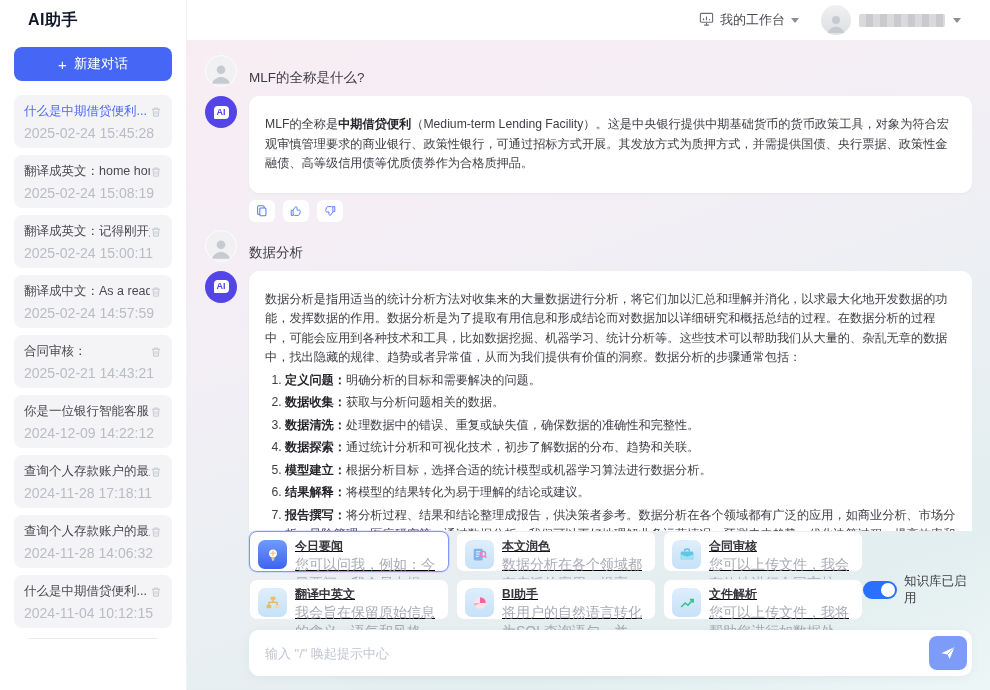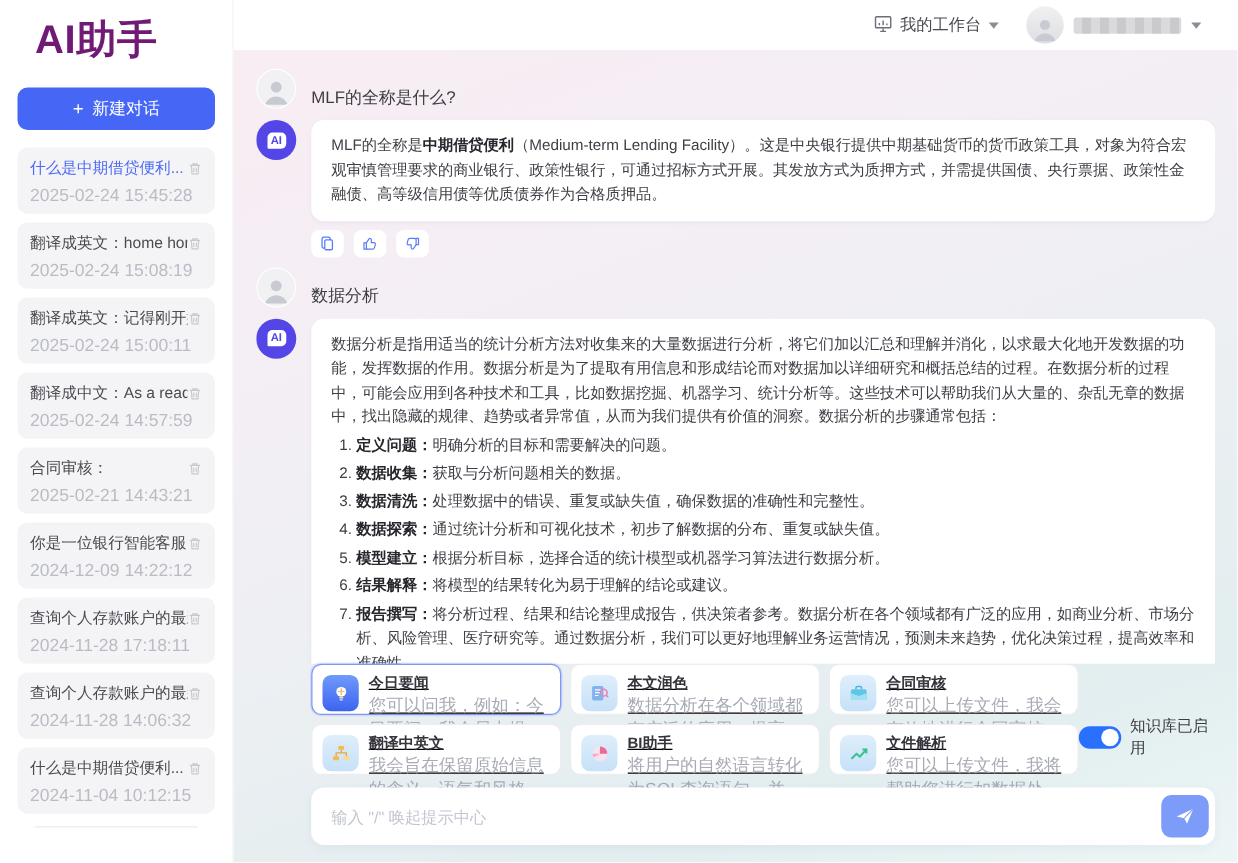--- a/index.html
+++ b/index.html
@@ -3,21 +3,21 @@
 <meta charset="utf-8">
 <style>
   * { box-sizing: border-box; }
   html,body { margin:0; padding:0; }
   body {
     width:990px; height:690px; position:relative; overflow:hidden;
     font-family:"Liberation Sans","DejaVu Sans",sans-serif; background:#fff;
   }
   
   .sidebar { position:absolute; left:0; top:0; bottom:0; width:187px; background:#fff; border-right:1px solid #F1F1F4; }
-  .logo { margin:10px 0 0 28px; font-size:32px; font-weight:800; color:#701a75; letter-spacing:.5px; }
+  .logo { margin:10px 0 0 28px; font-size:16px; font-weight:800; color:#0f172a; letter-spacing:.5px; }
   .new-chat { margin:16px 14px 14px; width:158px; height:34px; background:#4666F6; border:none; border-radius:8px;
     color:#fff; font-size:13.5px; display:flex; align-items:center; justify-content:center; gap:7px; cursor:pointer; }
   .new-chat .plus { font-size:15px; font-weight:400; line-height:1; }
   .conv-list { padding:0 14px; }
   .conv { background:#F4F4F6; border-radius:8px; padding:8px 10px 7px; margin-bottom:7px; cursor:pointer; }
   .conv-top { display:flex; justify-content:space-between; align-items:center; }
   .conv-title { font-size:12.5px; color:#4A4A52; white-space:nowrap; overflow:hidden; max-width:126px; }
   .conv.active .conv-title { color:#4D6BF5; }
   .trash { color:#C6C9D0; display:flex; flex:none; cursor:pointer; }
   .trash svg { width:12px; height:12px; }
@@ -41,21 +41,21 @@
   .chat-scroll { flex:1; min-height:0; overflow:hidden; }
   .row { display:flex; gap:12px; }
   .user-row { align-items:flex-end; margin:5px 0 9px; }
   .u-avatar { width:32px; height:32px; border-radius:50%; background:#F1F1F3; border:1px solid #FDFDFD;
     overflow:hidden; display:flex; align-items:flex-end; justify-content:center; flex:none; }
   .u-avatar svg { width:26px; height:26px; }
   .q-text { font-size:13.5px; color:#3C3C44; }
   .ai-row { align-items:flex-start; }
   .ai-avatar { width:32px; height:32px; border-radius:50%; background:#5345E6; display:flex; align-items:center; justify-content:center; flex:none; }
   .ai-badge { background:#fff; color:#5345E6; font-size:9px; font-weight:800; padding:2px 3px; border-radius:4px 4px 4px 1px; line-height:1; }
-  .bubble { background:#fff; border-radius:10px; padding:11px 16px; font-size:12.2px; line-height:1.6;
+  .bubble { background:#fff; border-radius:10px; padding:19px 16px; font-size:12.2px; line-height:1.6;
     color:#3E3E46; flex:1; box-shadow:0 1px 3px rgba(80,80,120,.05); }
   .bubble b { color:#26262C; }
   .actions { display:flex; gap:8px; margin:7px 0 8px 44px; }
   .action-btn { width:26px; height:22px; background:#fff; border:none; border-radius:6px; padding:0;
     display:flex; align-items:center; justify-content:center; color:#5B7CFA; cursor:pointer; }
   .action-btn svg { width:14px; height:14px; }
   .steps { margin:3px 0 0; padding-left:20px; }
   .steps li { margin-bottom:3px; }
   
   .bottom { margin-left:44px; }
@@ -289,21 +289,21 @@
     <div class="row ai-row">
       <span class="ai-avatar">
           <span class="ai-badge">AI</span>
         </span>
       <div class="bubble">
         <span>数据分析是指用适当的统计分析方法对收集来的大量数据进行分析，将它们加以汇总和理解并消化，以求最大化地开发数据的功能，发挥数据的作用。数据分析是为了提取有用信息和形成结论而对数据加以详细研究和概括总结的过程。在数据分析的过程中，可能会应用到各种技术和工具，比如数据挖掘、机器学习、统计分析等。这些技术可以帮助我们从大量的、杂乱无章的数据中，找出隐藏的规律、趋势或者异常值，从而为我们提供有价值的洞察。数据分析的步骤通常包括：</span>
         <ol class="steps">
           <li><b>定义问题：</b><span>明确分析的目标和需要解决的问题。</span></li>
           <li><b>数据收集：</b><span>获取与分析问题相关的数据。</span></li>
           <li><b>数据清洗：</b><span>处理数据中的错误、重复或缺失值，确保数据的准确性和完整性。</span></li>
-          <li><b>数据探索：</b><span>通过统计分析和可视化技术，初步了解数据的分布、重复或缺失值。</span></li>
+          <li><b>数据探索：</b><span>通过统计分析和可视化技术，初步了解数据的分布、趋势和关联。</span></li>
           <li><b>模型建立：</b><span>根据分析目标，选择合适的统计模型或机器学习算法进行数据分析。</span></li>
           <li><b>结果解释：</b><span>将模型的结果转化为易于理解的结论或建议。</span></li>
           <li><b>报告撰写：</b><span>将分析过程、结果和结论整理成报告，供决策者参考。数据分析在各个领域都有广泛的应用，如商业分析、市场分析、风险管理、医疗研究等。通过数据分析，我们可以更好地理解业务运营情况，预测未来趋势，优化决策过程，提高效率和准确性。</span></li>
         </ol>
       </div>
     </div>
   </div>
 
   <div class="bottom">
     <div class="cards-wrap">

